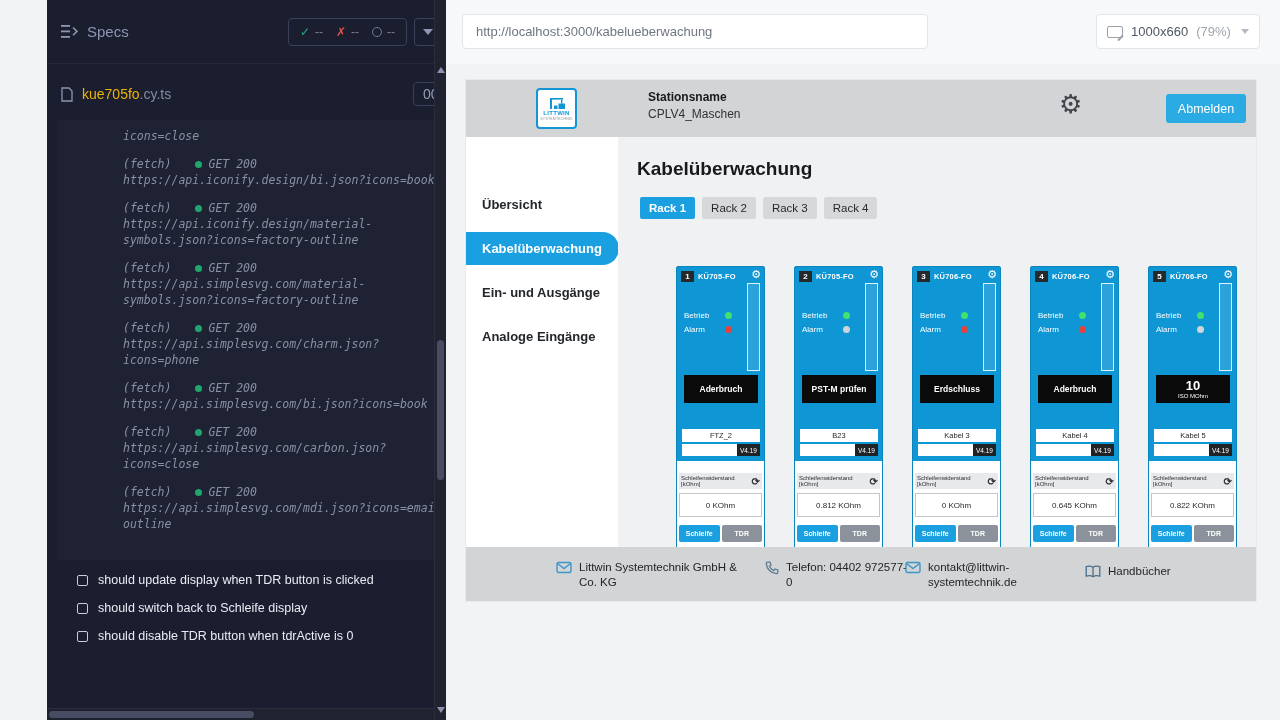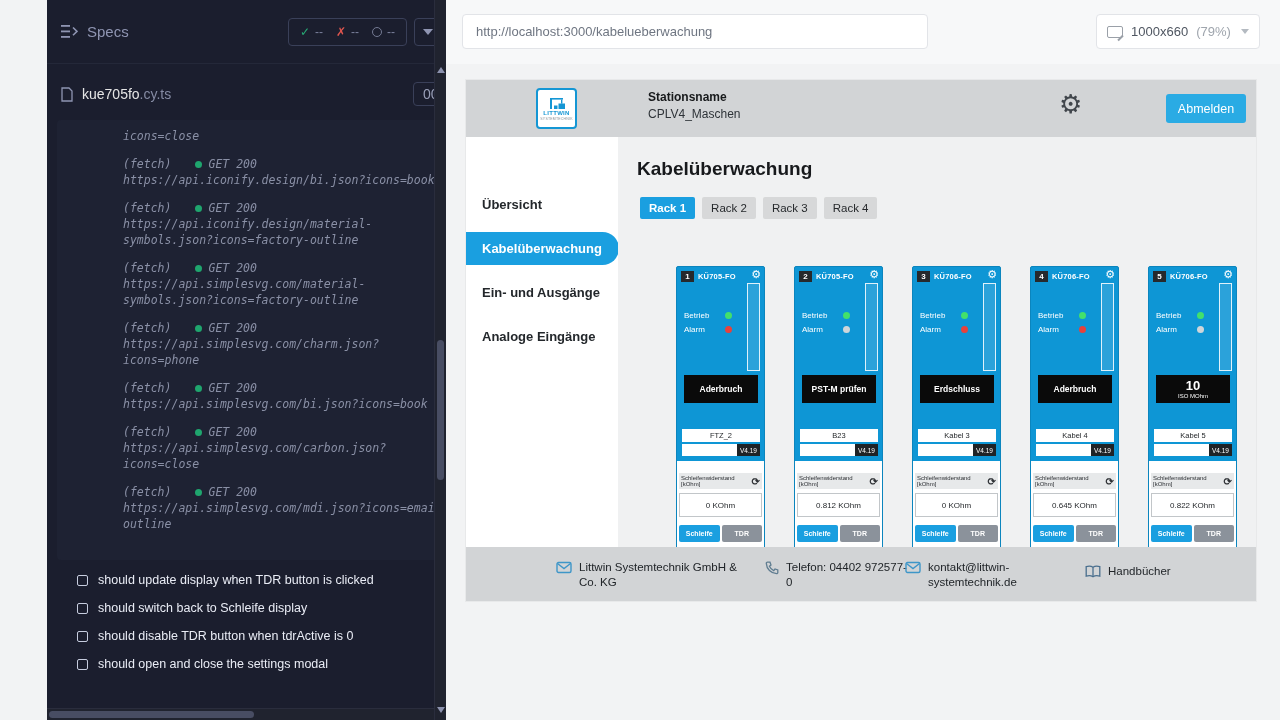--- a/index.html
+++ b/index.html
@@ -14,21 +14,21 @@
   .stats-pill { display:flex; align-items:center; gap:13px; height:28px; padding:0 11px; border:1px solid #3a4059; border-radius:4px; font-size:12px; color:#7b819c; }
   .stat { display:flex; align-items:center; gap:5px; }
   .stat .chk { color:#27a874; font-size:12px; }
   .stat .crs { color:#e0564f; font-size:12px; }
   .ring { width:10px; height:10px; border:1.5px solid #747a93; border-radius:50%; display:inline-block; }
   .sq-btn { width:28px; height:28px; border:1px solid #3a4059; border-radius:4px; display:flex; align-items:center; justify-content:center; background:transparent; }
   .chev-down { width:0; height:0; border-left:5px solid transparent; border-right:5px solid transparent; border-top:6px solid #8f95b2; }
   .stop-sq { width:9px; height:9px; background:#c3c8da; border-radius:1px; }
 
   .spec-row { position:absolute; left:0; top:76px; width:100%; height:36px; display:flex; align-items:center; padding:0 14px; }
-  .spec-name { color:#e5e5e5; font-size:14px; font-weight:500; margin-left:9px; }
+  .spec-name { color:#eab308; font-size:14px; font-weight:500; margin-left:9px; }
   .spec-ext { color:#858ba3; font-size:14px; }
   .spec-timer { margin-left:auto; border:1px solid #3a4059; border-radius:4px; padding:3px 9px; font-size:14px; color:#9aa0b8; }
 
   .log { position:absolute; left:10px; top:120px; width:412px; height:440px; background:#1e2233; border-radius:4px; padding:8px 14px 8px 66px; overflow:hidden; }
   .log, .log * { font-family:"DejaVu Sans Mono", monospace; font-style:italic; font-size:11.5px; line-height:16px; color:#8a90a6; }
   .log-entry { margin-bottom:12px; }
   .log-line1 { display:flex; gap:24px; align-items:center; }
   .okdot { width:7px; height:7px; border-radius:50%; background:#1fa56e; display:inline-block; margin-right:6px; font-style:normal; }
   .log-status { display:flex; align-items:center; }
   .log-url { overflow-wrap:break-word; word-break:break-word; }
@@ -256,24 +256,20 @@
           <span>should update display when TDR button is clicked</span>
         </div>
       <div class="test-row">
           <span class="ticon"></span>
           <span>should switch back to Schleife display</span>
         </div>
       <div class="test-row">
           <span class="ticon"></span>
           <span>should disable TDR button when tdrActive is 0</span>
         </div>
-      <div class="test-row">
-          <span class="ticon"></span>
-          <span>should open and close the settings modal</span>
-        </div>
     </div>
 
     <div class="hscroll">
         <span class="hthumb"></span>
       </div>
   </div>
 
   <div class="vscroll">
     <span class="arr arr-up"></span>
     <span class="vthumb"></span>

